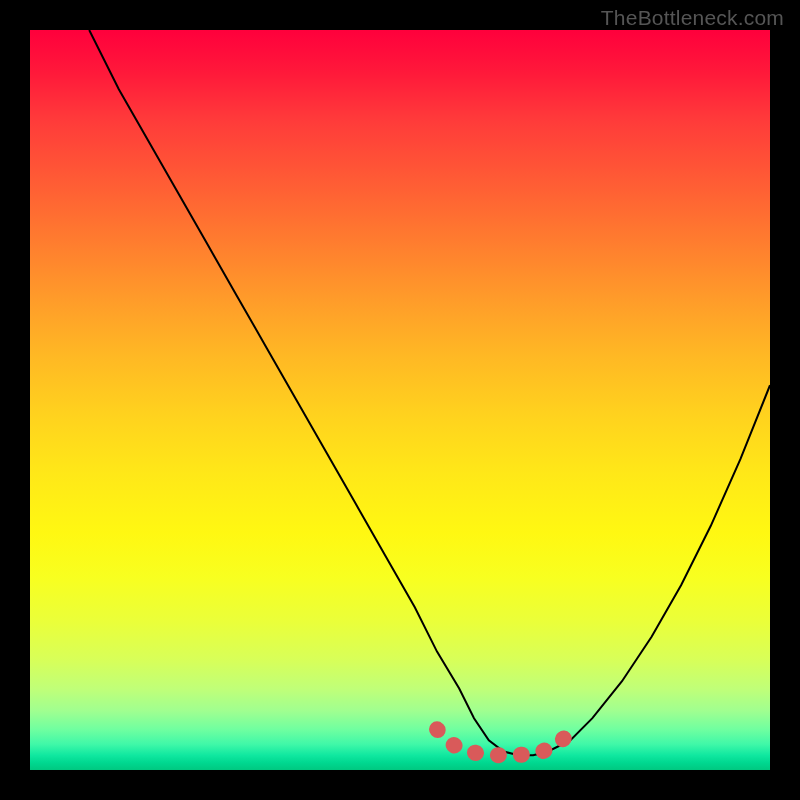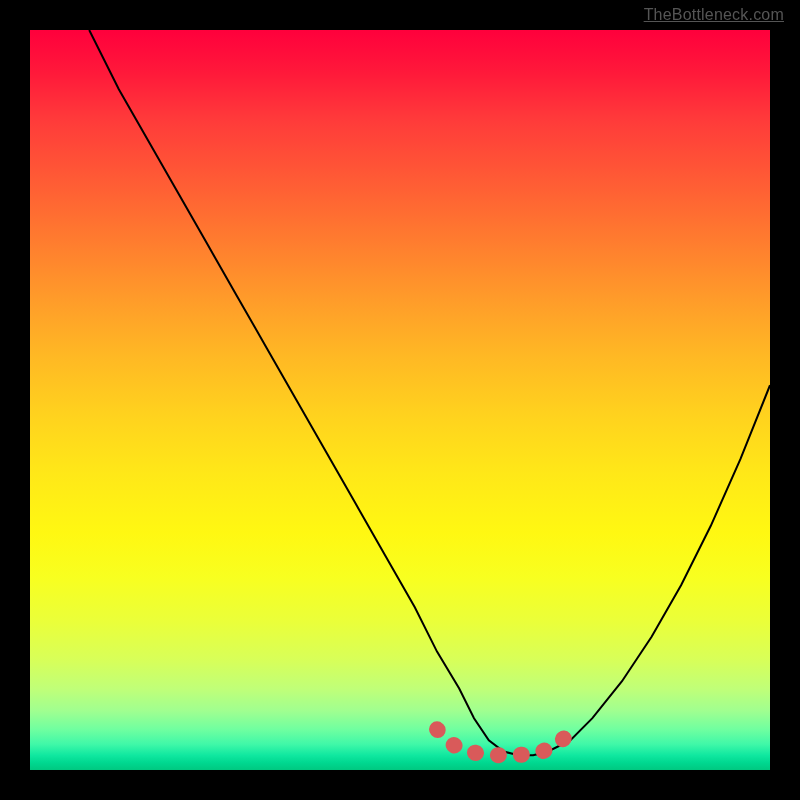--- a/index.html
+++ b/index.html
@@ -57,24 +57,23 @@
     position: absolute;
     inset: 0;
     width: 100%;
     height: 100%;
   }
   .watermark {
     position: absolute;
     top: 6px;
     right: 16px;
     color: #555;
-    font-size: 16px;
+    font-size: 21px;
     font-weight: 400;
     letter-spacing: 0.2px;
-    text-decoration: underline;
   }
 </style>
 </head>
 <body>
 
 <div class="frame">
 
   <div class="watermark">TheBottleneck.com</div>
 
   <div class="plot">

